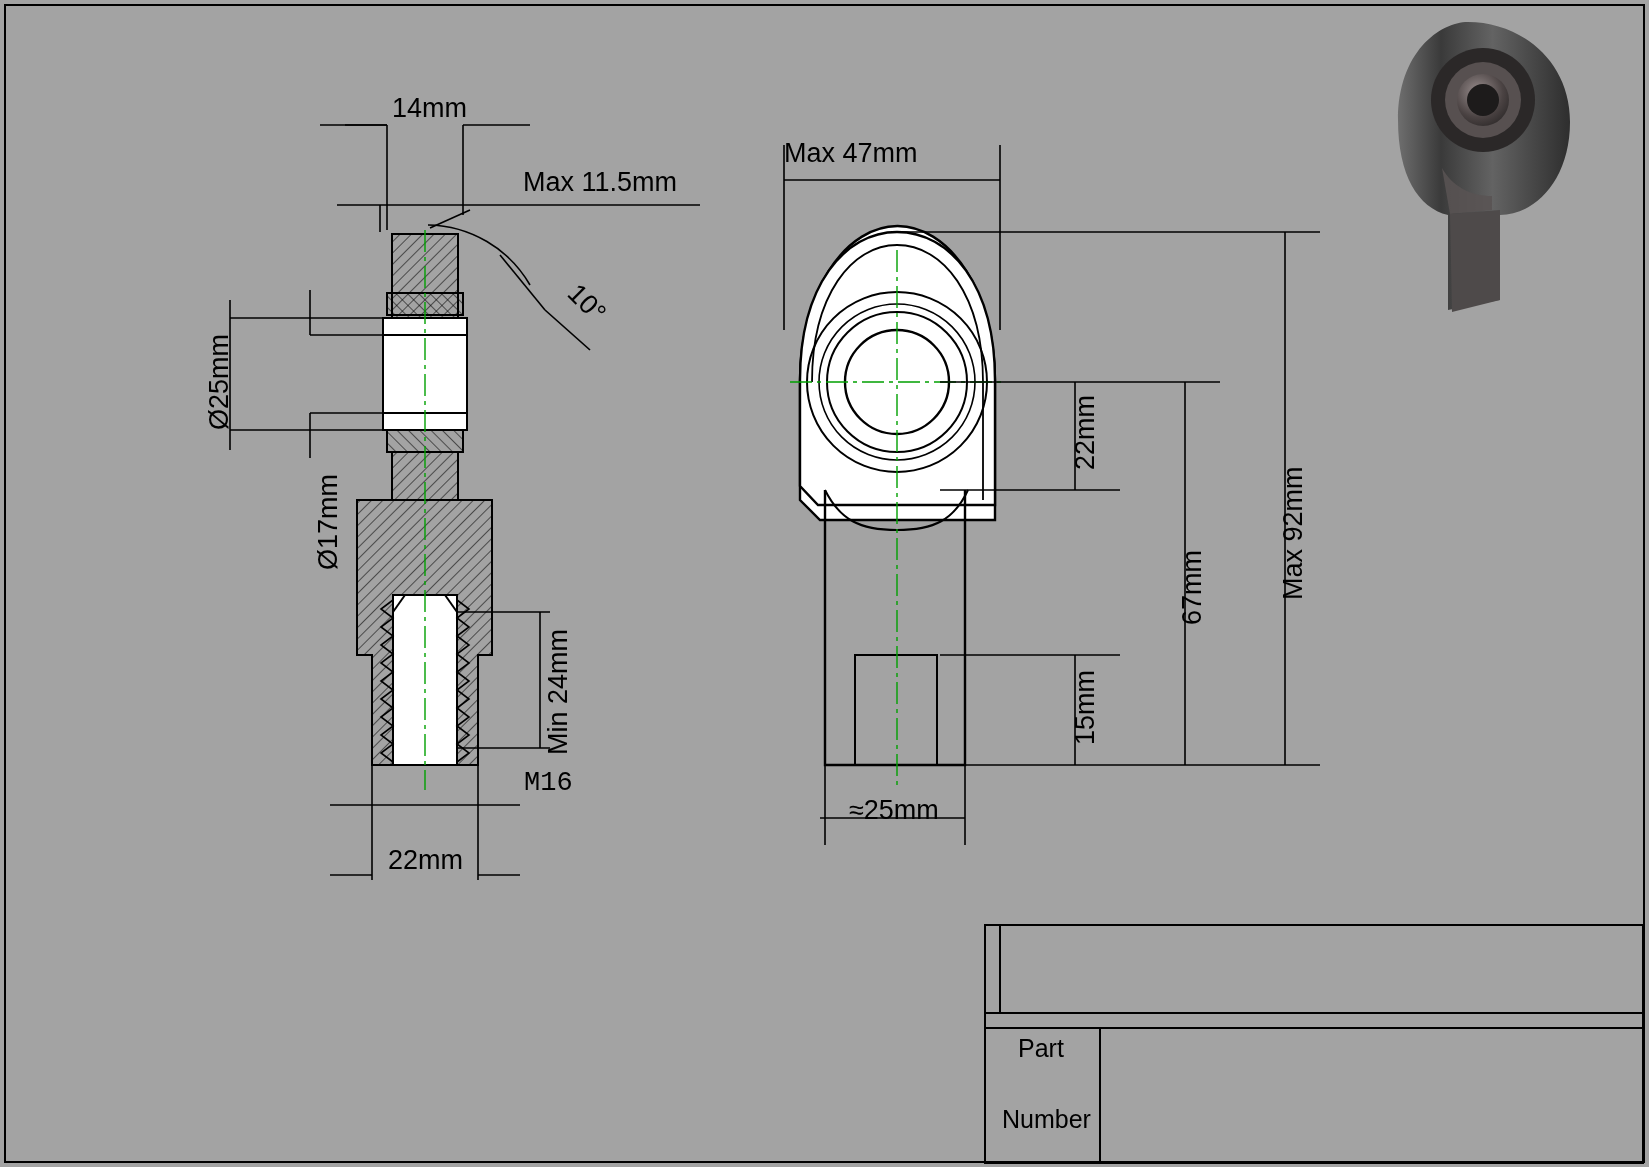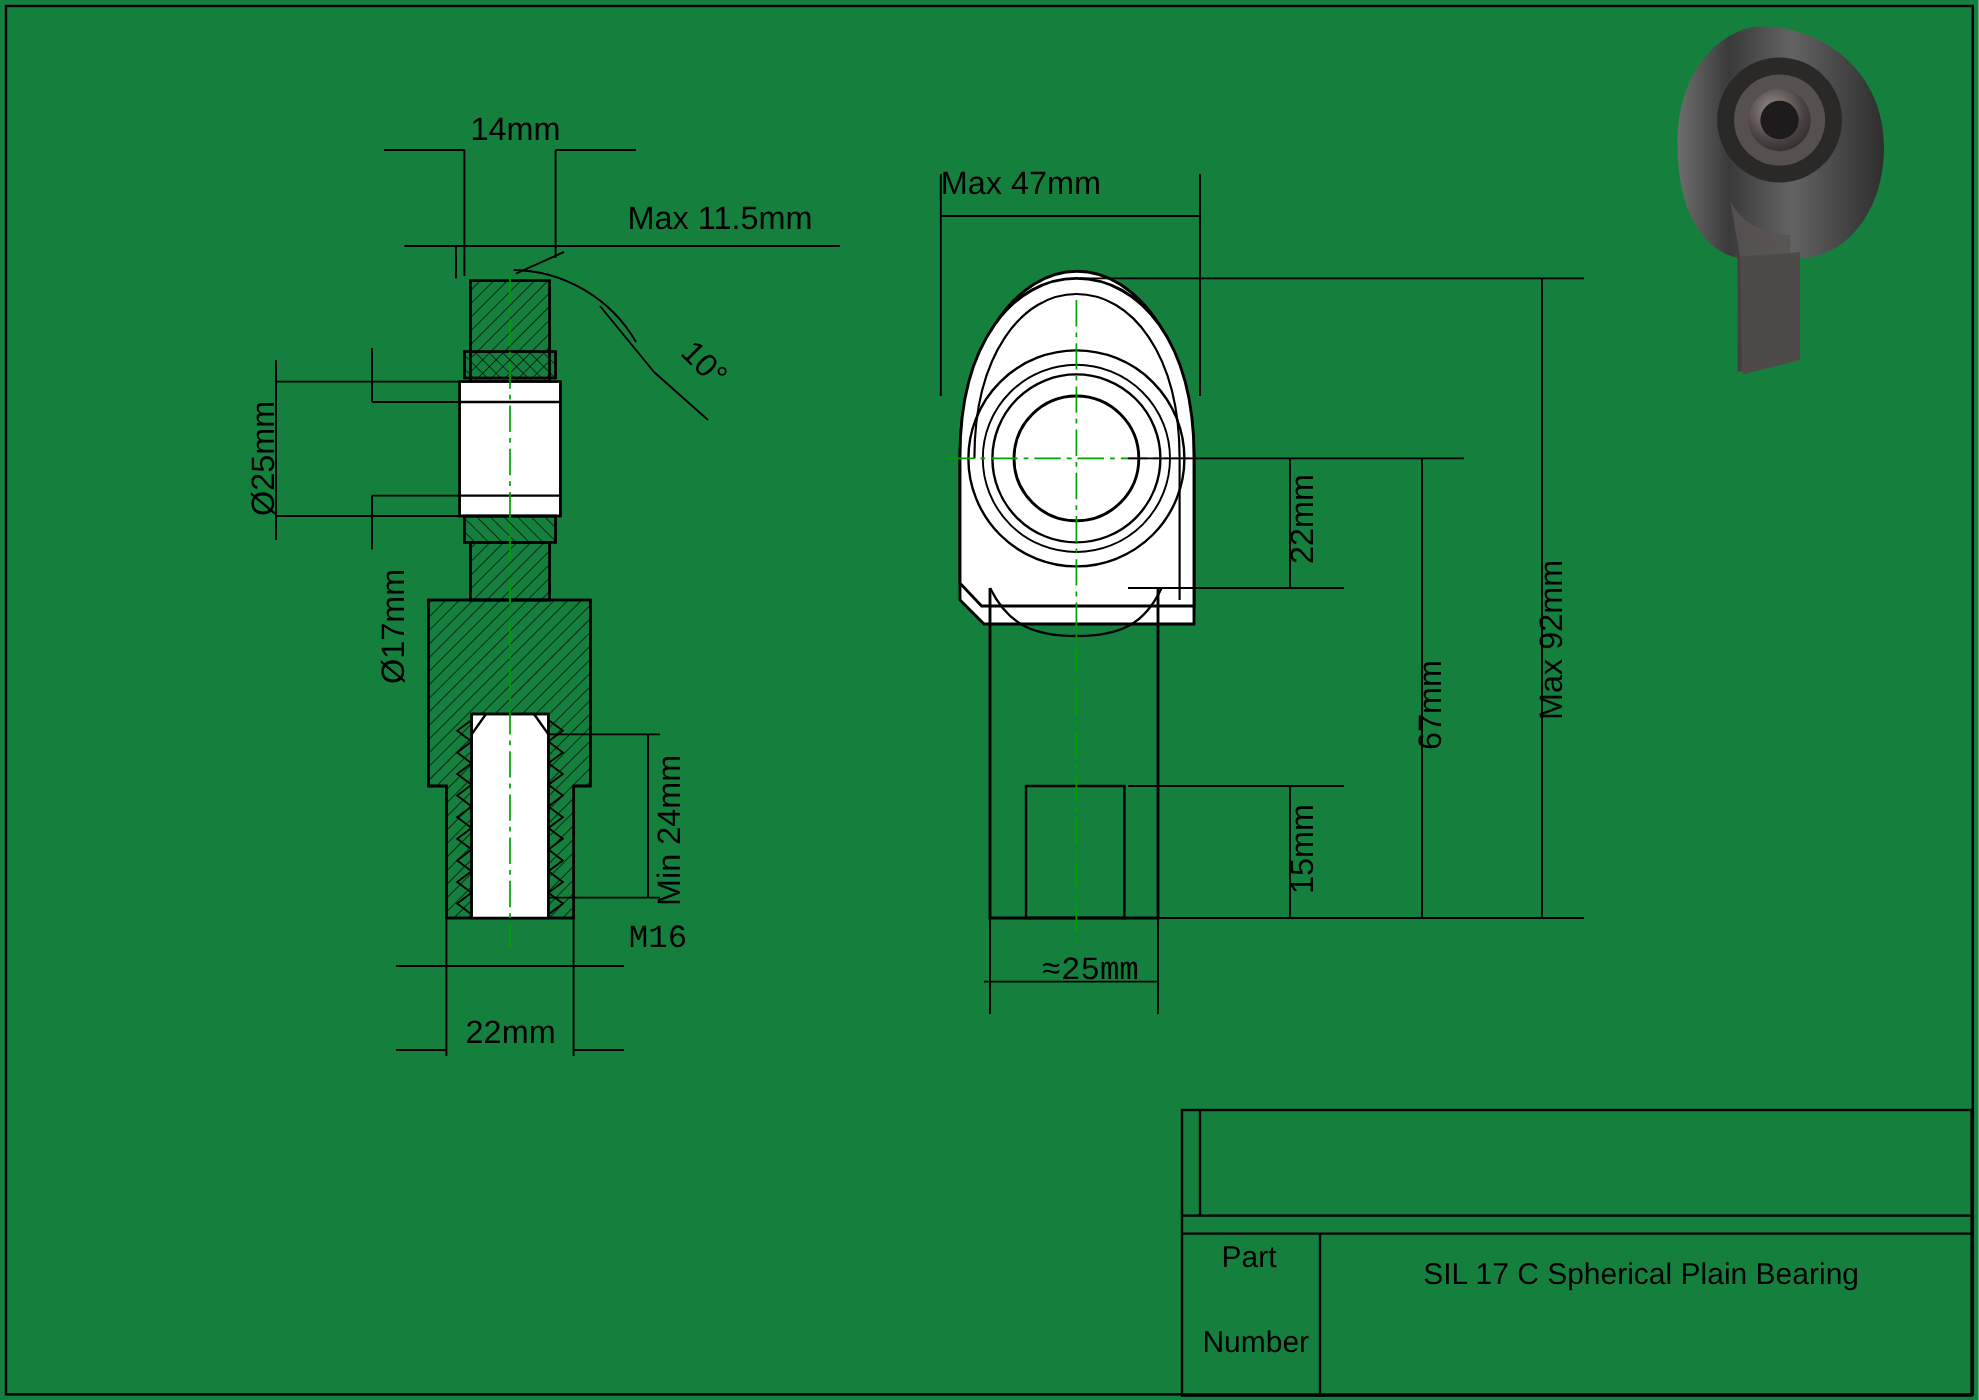--- a/index.html
+++ b/index.html
@@ -7,21 +7,21 @@
     padding: 0;
     background: #ffffff;
   }
   body {
     font-family: "Liberation Sans", sans-serif;
   }
   #page {
     position: relative;
     width: 1649px;
     height: 1167px;
-    background: #15803d;
+    background: #a3a3a3;
     overflow: hidden;
   }
   .border-frame {
     position: absolute;
     left: 4px;
     top: 4px;
     width: 1641px;
     height: 1159px;
     border: 2px solid #000000;
     box-sizing: border-box;
@@ -244,19 +244,18 @@
   <div class="lbl vert" style="left:313px; top:570px;">Ø17mm</div>
   <div class="lbl vert" style="left:543px; top:755px;">Min 24mm</div>
   <div class="lbl" style="left:524px; top:768px;font-family:Liberation Mono, monospace;">M16</div>
   <div class="lbl" style="left:388px; top:845px;">22mm</div>
 
   <div class="lbl" style="left:784px; top:138px;">Max 47mm</div>
   <div class="lbl vert" style="left:1070px; top:470px;">22mm</div>
   <div class="lbl vert" style="left:1177px; top:625px;">67mm</div>
   <div class="lbl vert" style="left:1070px; top:745px;">15mm</div>
   <div class="lbl vert" style="left:1278px; top:600px;">Max 92mm</div>
-  <div class="lbl" style="left:868px; top:795px;font-family:Liberation Mono, monospace;">≈25mm</div>
+  <div class="lbl" style="left:849px; top:795px;">≈25mm</div>
 
   <div class="title-text" style="left:1018px; top:1034px;">Part</div>
   <div class="title-text" style="left:1002px; top:1068px;margin-top:37px;">Number</div>
-  <div class="title-text" style="left:1186px; top:1048px;">SIL 17 C Spherical Plain Bearing</div>
 
 </div>
 
 </body></html>

